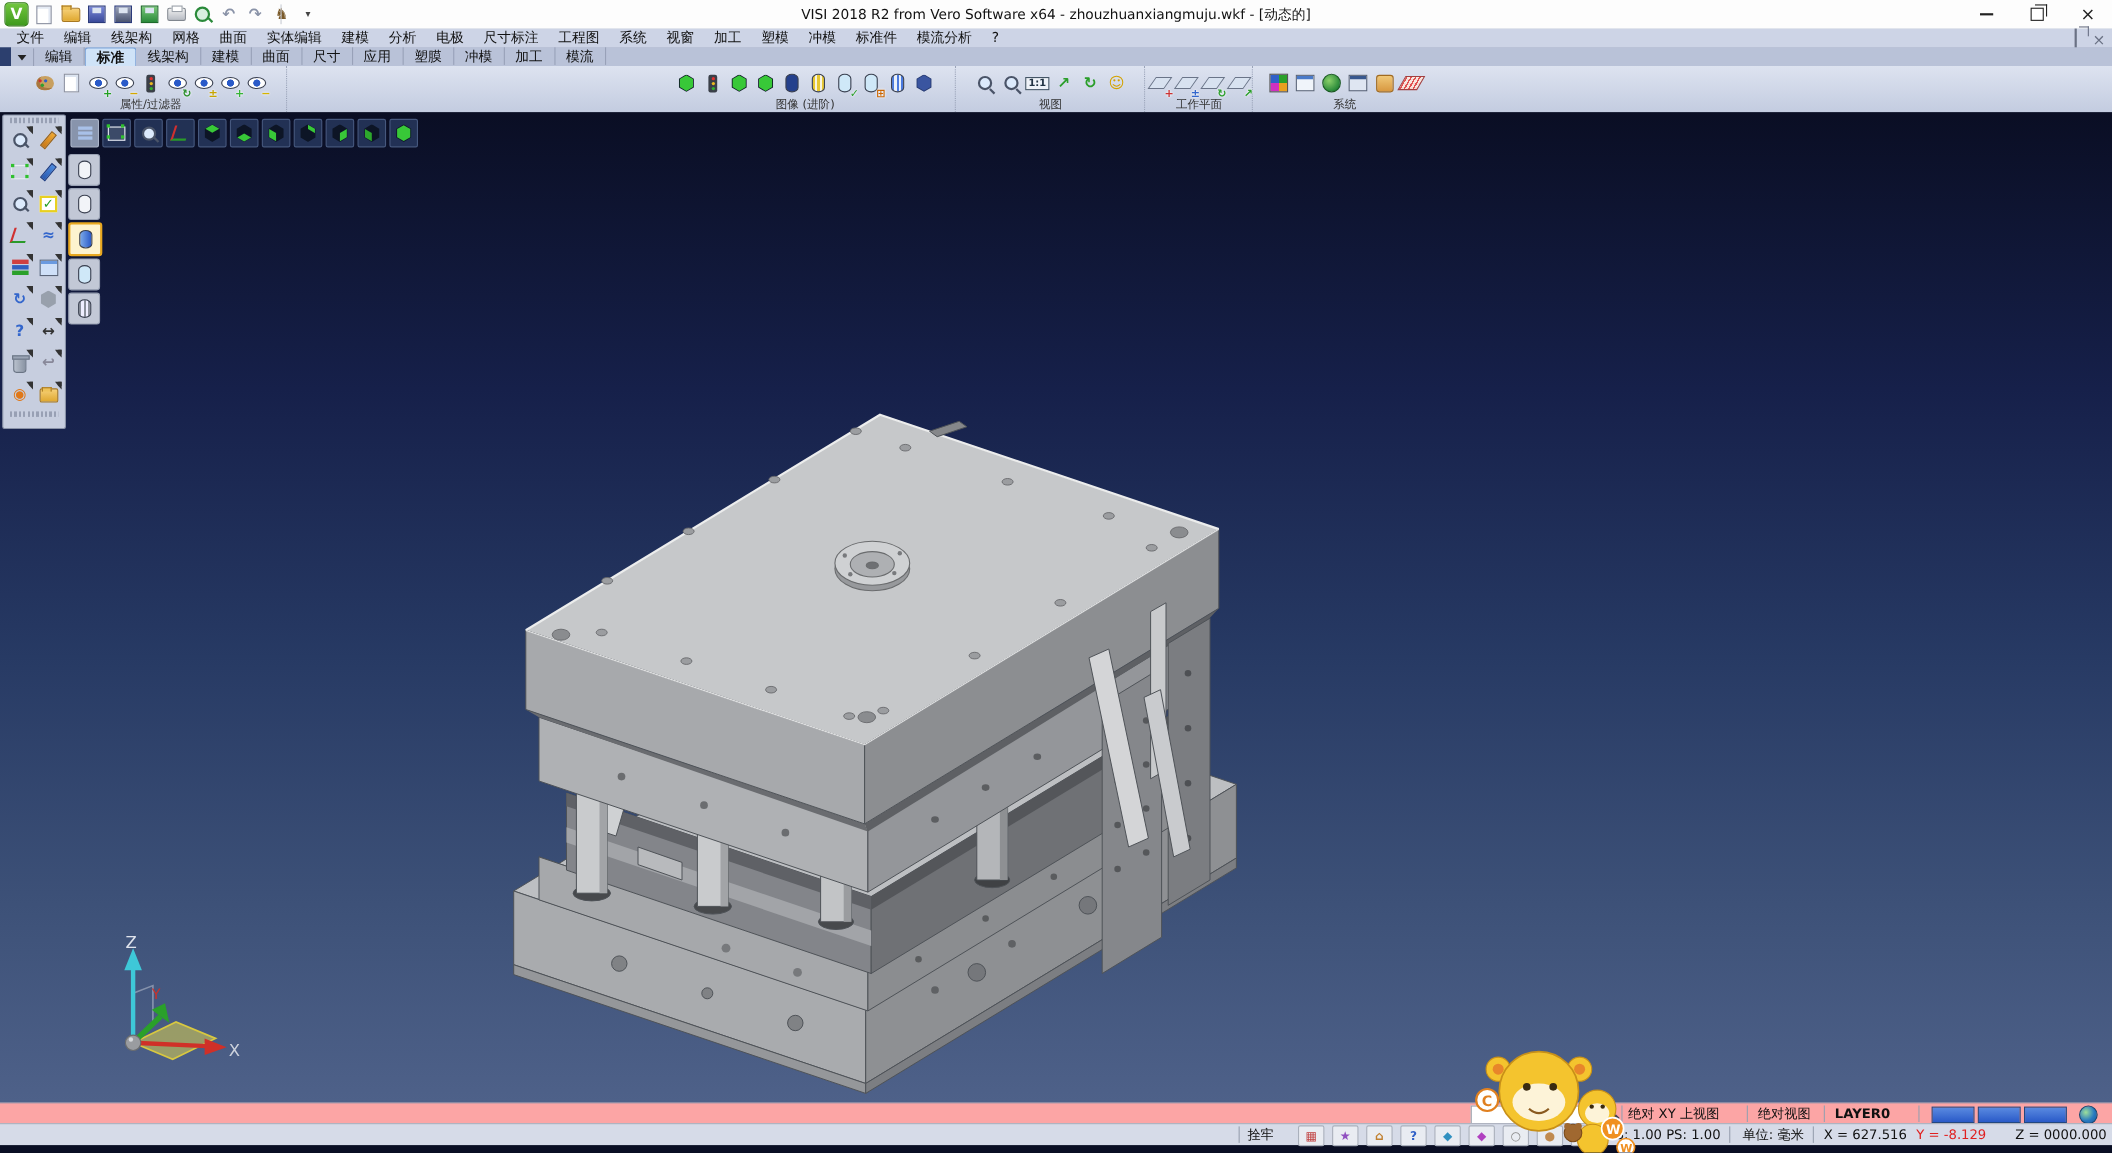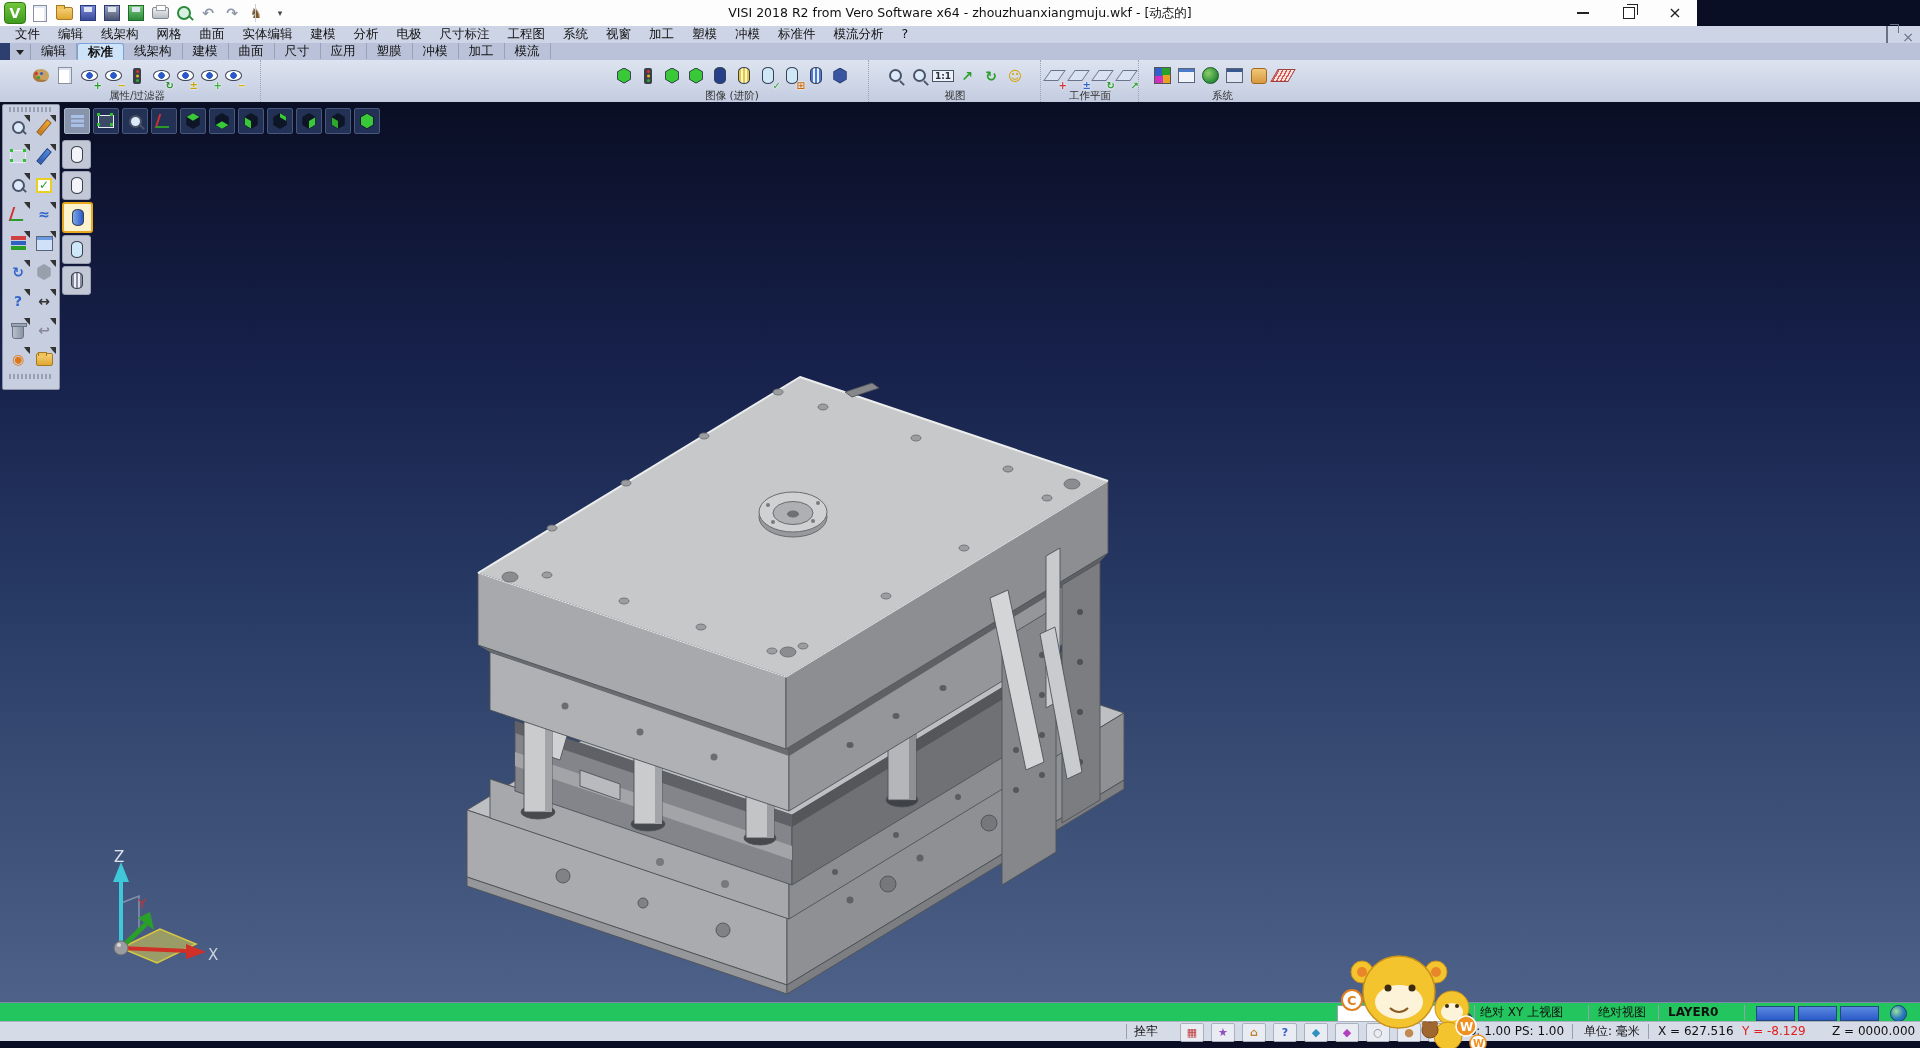--- a/index.html
+++ b/index.html
@@ -1,19 +1,19 @@
 <!DOCTYPE html>
 <html><head>
 <meta charset="utf-8">
 <style>
   html,body{margin:0;padding:0;width:1920px;height:1048px;overflow:hidden;
     font-family:"DejaVu Sans","Liberation Sans",sans-serif;background:#0a0e24;position:relative;}
   .abs{position:absolute;}
   
-  #titlebar{left:0;top:0;width:1697px;height:26px;background:#fdfdfd;border-bottom:1px solid #d9dce2;}
+  #titlebar{left:0;top:0;width:1920px;height:26px;background:#fdfdfd;border-bottom:1px solid #d9dce2;}
   #quickbar{left:4px;top:2px;display:flex;gap:4px;align-items:center;height:22px;}
   #quickbar .qico{position:relative;width:20px;height:20px;display:inline-flex;align-items:center;justify-content:center;flex:0 0 auto;}
   .q-logo{background:linear-gradient(#72c63e,#3f9a1e);border-radius:4px;border:1px solid #2f7a14;}
   .q-logo::before{content:attr(data-g);color:#fff;font-weight:bold;font-size:14px;}
   .q-page::before{content:'';width:12px;height:15px;background:#fff;border:1px solid #8a90a0;box-shadow:inset -2px 2px 0 #e4eaf4;}
   .q-folder::before{content:'';width:15px;height:11px;background:linear-gradient(#f6d078,#dfa830);border:1px solid #a87820;border-radius:2px;}
   .q-folder::after{content:'';position:absolute;top:2px;left:2px;width:7px;height:3px;background:#eec35a;border:1px solid #a87820;border-bottom:none;}
   .q-disk::before{content:'';width:14px;height:14px;background:linear-gradient(#7a88d8,#3a4a9a);border:1px solid #2a3a7a;}
   .q-disk::after{content:'';position:absolute;top:4px;left:6px;width:8px;height:5px;background:#dce4f0;}
   .q-disk.dark::before{background:linear-gradient(#9aa2b8,#4a5470);}
@@ -123,21 +123,21 @@
   .grip{height:5px;margin:2px 6px;background:repeating-linear-gradient(90deg,#98a0b4 0 2px,transparent 2px 4px);}
   #sidebar .grid{display:grid;grid-template-columns:26px 26px;justify-content:center;row-gap:3px;}
   .sb-slot{position:relative;width:26px;height:26px;display:flex;align-items:center;justify-content:center;}
   .sb-slot::after{content:'';position:absolute;top:1px;right:1px;border-left:3px solid transparent;border-bottom:3px solid transparent;border-top:4px solid #333;border-right:3px solid #333;width:0;height:0;}
   .sb-slot .ico{width:22px;height:22px;}
   
   #filterstrip{position:absolute;left:62px;top:38px;display:flex;flex-direction:column;gap:2px;}
   #filterstrip .fbtn{width:27px;height:27px;background:#c2c8d6;border:1px solid #9aa2b4;border-radius:3px;display:flex;align-items:center;justify-content:center;position:relative;}
   #filterstrip .fbtn.active{background:#fdf3cf;border:2px solid #e8a820;}
   
-  #status1{left:0;top:1002px;width:1920px;height:19px;background:#22c55e;border-top:1px solid #7a8aa8;font-size:12px;color:#111;}
+  #status1{left:0;top:1002px;width:1920px;height:19px;background:#fca5a5;border-top:1px solid #7a8aa8;font-size:12px;color:#111;}
   #status2{left:0;top:1021px;width:1920px;height:19px;background:#d6dbe8;border-top:1px solid #aab0bd;font-size:12px;color:#111;}
   .sfield{position:absolute;top:0;height:19px;line-height:19px;white-space:nowrap;}
   .vsep{position:absolute;top:2px;height:15px;width:1px;background:#98a0b0;}
   #searchbox{position:absolute;left:1337px;top:2px;width:118px;height:14px;background:#fff;border:1px solid #9aa0ac;}
   #searchmag{position:absolute;left:1459px;top:3px;width:12px;height:12px;}
   #searchmag::before{content:'';position:absolute;width:7px;height:7px;border:1.5px solid #3a4050;border-radius:50%;}
   #searchmag::after{content:'';position:absolute;width:1.5px;height:5px;background:#3a4050;transform:rotate(-45deg);right:1px;bottom:0;}
   .bluebar{position:absolute;top:3px;width:37px;height:13px;background:linear-gradient(#5a8ae0,#2a5ac8);border:1px solid #23477f;}
   #globe{position:absolute;left:1890px;top:2px;width:15px;height:15px;border-radius:50%;
     background:radial-gradient(circle at 35% 35%,#9ee09a,#2a7ac0 55%,#1a5a9a);border:1px solid #14466e;}

